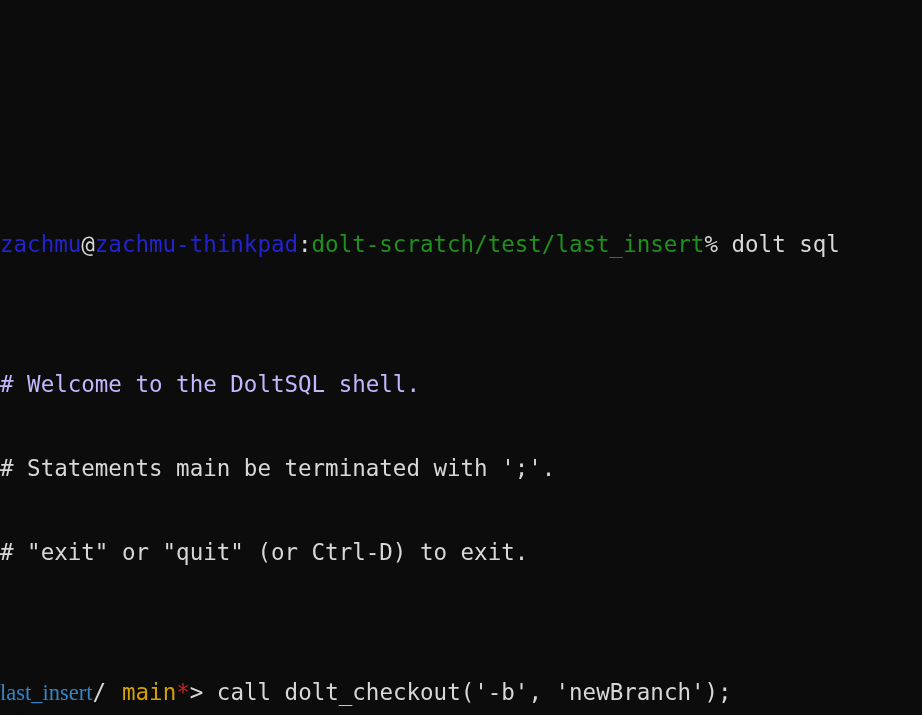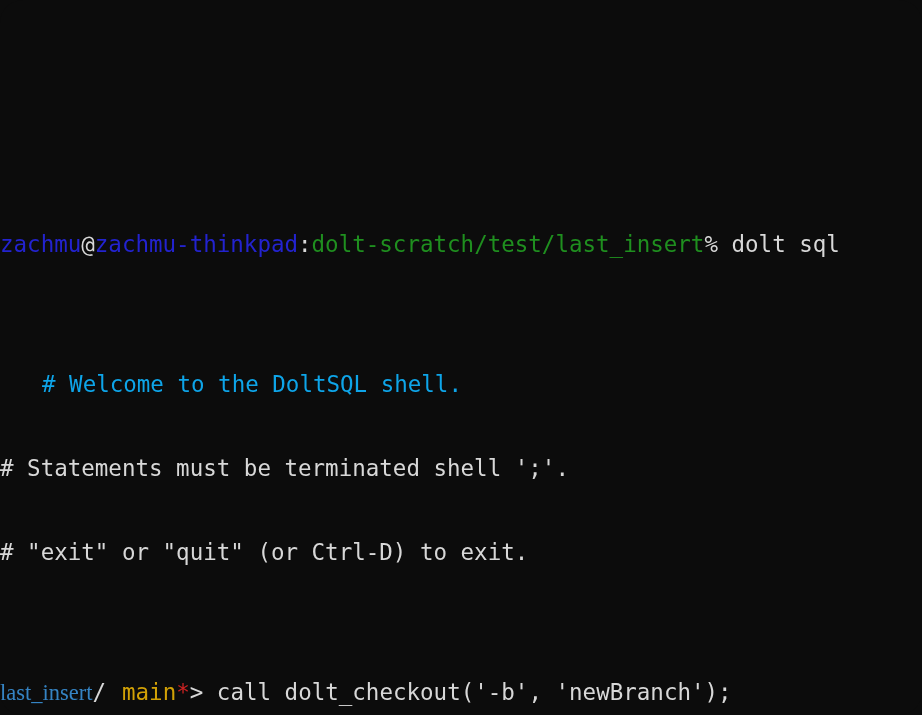--- a/index.html
+++ b/index.html
@@ -58,22 +58,22 @@
 <div id="terminal" style="background: rgb(12, 12, 12); border-radius: 23px;">
   <div id="screen">
 
     
     <div class="line topsliver" style="color: rgb(216, 216, 216);"><span class="c-user" style="color: rgb(35, 35, 207);"></span></div>
 
     
     <div class="line" style="color: rgb(216, 216, 216);"><span class="c-user" style="color: rgb(35, 35, 207);">zachmu</span><span class="c-punct" style="color: rgb(216, 216, 216);">@</span><span class="c-user" style="color: rgb(35, 35, 207);">zachmu-thinkpad</span><span class="c-punct" style="color: rgb(216, 216, 216);">:</span><span class="c-path" style="color: rgb(31, 143, 31);">dolt-scratch/test/last_insert</span><span class="c-default" style="color: rgb(216, 216, 216);">%</span><span class="c-default" style="color: rgb(216, 216, 216);"> dolt sql</span></div>
 
     
-    <div class="line" style="color: rgb(216, 216, 216);"><span class="c-comment" style="color: #0ea5e9; padding-left: 42px;"># Welcome to the DoltSQL shell.</span></div>
-    <div class="line" style="color: rgb(216, 216, 216);"><span class="c-comment" style="color: rgb(216, 216, 216);"># Statements must be terminated shell ';'.</span></div>
+    <div class="line" style="color: rgb(216, 216, 216);"><span class="c-comment" style="color: #c4b5fd;"># Welcome to the DoltSQL shell.</span></div>
+    <div class="line" style="color: rgb(216, 216, 216);"><span class="c-comment" style="color: rgb(216, 216, 216);"># Statements main be terminated with ';'.</span></div>
     <div class="line" style="color: rgb(216, 216, 216);"><span class="c-comment" style="color: rgb(216, 216, 216);"># "exit" or "quit" (or Ctrl-D) to exit.</span></div>
 
     
     <div class="line" style="color: rgb(216, 216, 216);"><span class="c-db" style="color: rgb(53, 132, 196);">last_insert</span><span class="c-punct" style="color: rgb(216, 216, 216);">/</span><span class="c-branch" style="color: rgb(210, 161, 6);">main</span><span class="c-dirty" style="color: rgb(204, 34, 34);">*</span><span class="c-punct" style="color: rgb(216, 216, 216);">&gt; </span><span class="c-default" style="color: rgb(216, 216, 216);">call dolt_checkout('-b', 'newBranch');</span></div>
 
     
     
     
     
     

